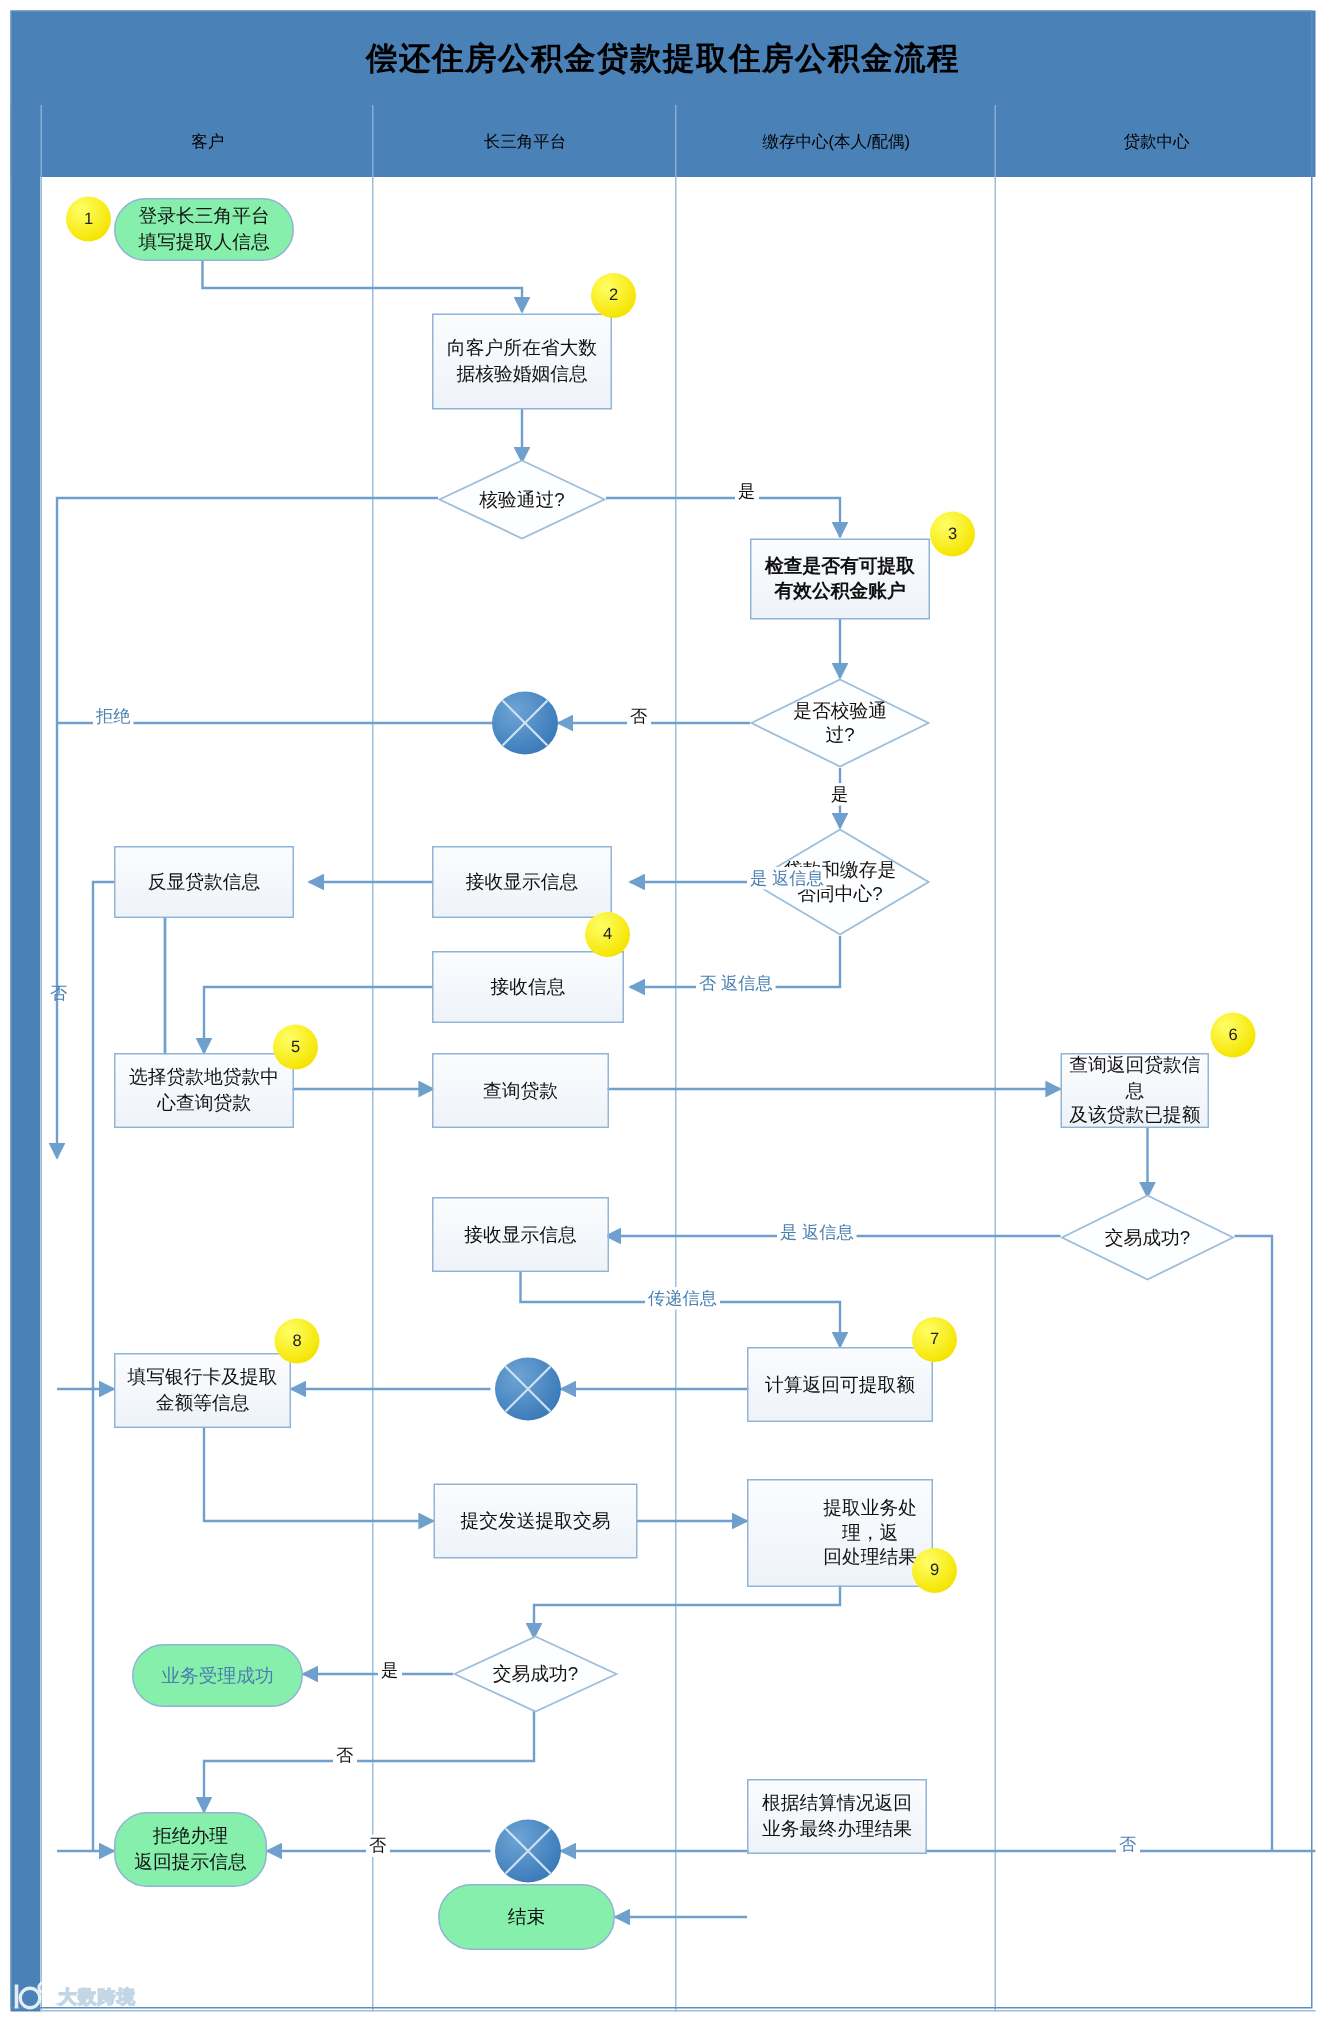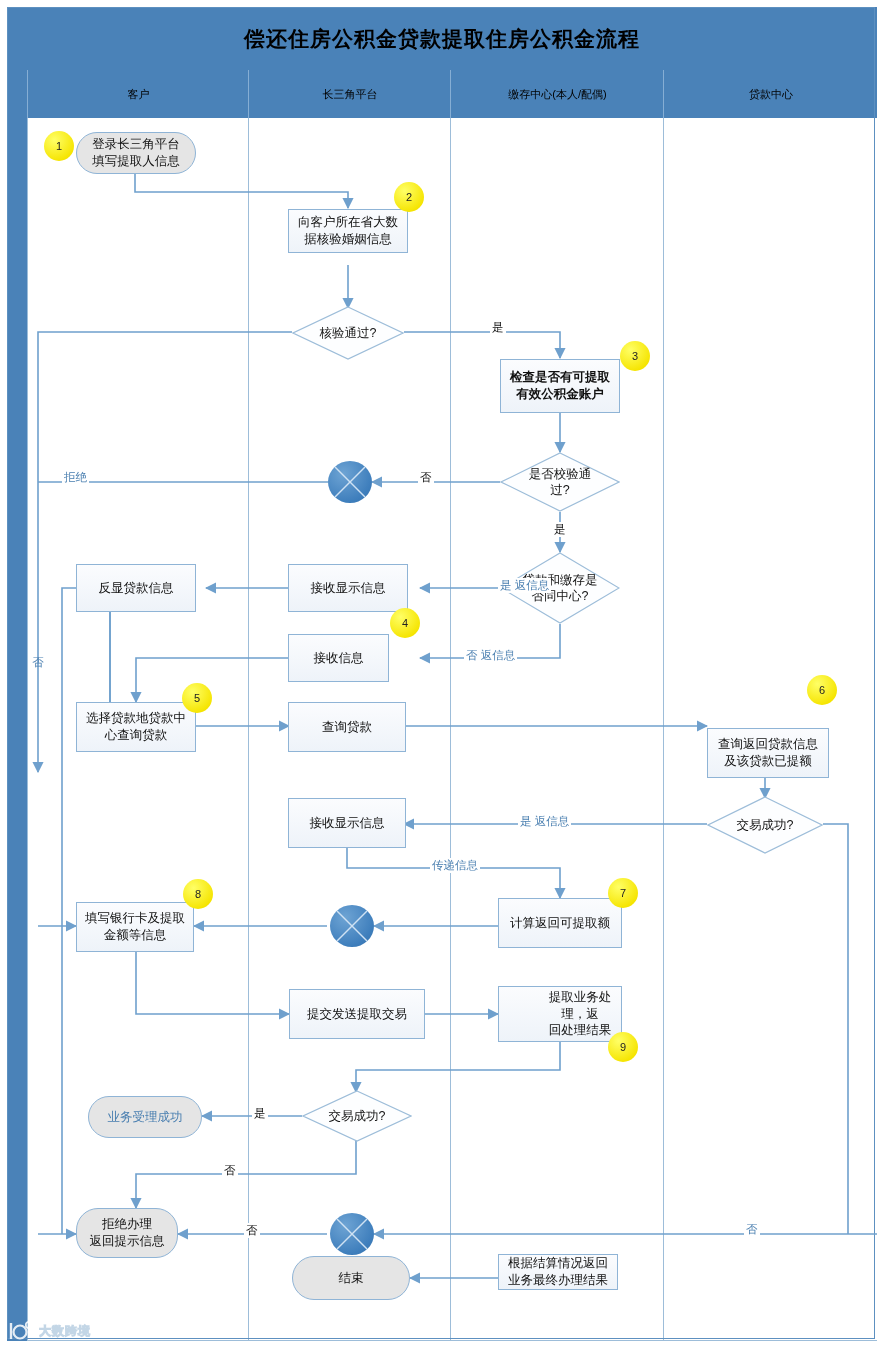--- a/index.html
+++ b/index.html
@@ -57,21 +57,21 @@
   .node{
     position:absolute;box-sizing:border-box;
     display:flex;align-items:center;justify-content:center;
     text-align:center;font-size:12.5px;color:#111;line-height:1.35;
   }
   .proc{
     background:linear-gradient(180deg,#fbfcfe 0%,#eef3f9 100%);
     border:1px solid #8fb4d6;
   }
   .term{
-    background:#e5e5e5;border:1px solid #8fb4d6;border-radius:22px;
+    background:#86efac;border:1px solid #8fb4d6;border-radius:22px;
     color:#4a7fb0;
   }
   .term.dark{color:#111;}
   .diamond-wrap{position:absolute;}
   .diamond-lbl{
     position:absolute;left:0;top:0;width:100%;height:100%;
     display:flex;align-items:center;justify-content:center;
     text-align:center;font-size:12.5px;color:#111;line-height:1.3;
   }
   .cross{
@@ -200,21 +200,21 @@
 
       <path d="M76,588 L62,588 L62,1234"></path>
     </g>
   </svg>
 
   <div class="node term dark" style="left:76px;top:132px;width:120px;height:42px;">
     <span>登录长三角平台<br>填写提取人信息</span>
   </div>
   <div class="badge" style="left:44px;top:131px;">1</div>
 
-  <div class="node proc" style="left:288px;top:209px;width:120px;height:44px;">
+  <div class="node proc" style="left:288px;top:209px;width:120px;height:64px;">
     <span>向客户所在省大数<br>据核验婚姻信息</span>
   </div>
   <div class="badge" style="left:394px;top:182px;">2</div>
 
   <div class="diamond-wrap" style="left:292px;top:306px;width:112px;height:54px;">
     <svg width="112" height="54" viewBox="0 0 112 54">
         <polygon points="56,1 111,27 56,53 1,27" fill="#fdfeff" stroke="#9dbdd9" stroke-width="1.2"></polygon>
       </svg>
     <div class="diamond-lbl">核验通过?</div>
   </div>
@@ -246,35 +246,35 @@
   </div>
 
   <div class="node proc" style="left:288px;top:564px;width:120px;height:48px;">
     <span>接收显示信息</span>
   </div>
 
   <div class="node proc" style="left:76px;top:564px;width:120px;height:48px;">
     <span>反显贷款信息</span>
   </div>
 
-  <div class="node proc" style="left:288px;top:634px;width:101px;height:48px;">
+  <div class="node proc" style="left:288px;top:634px;width:128px;height:48px;">
     <span>接收信息</span>
   </div>
   <div class="badge" style="left:390px;top:608px;">4</div>
 
   <div class="node proc" style="left:76px;top:702px;width:120px;height:50px;">
     <span>选择贷款地贷款中<br>心查询贷款</span>
   </div>
   <div class="badge" style="left:182px;top:683px;">5</div>
 
   <div class="node proc" style="left:288px;top:702px;width:118px;height:50px;">
     <span>查询贷款</span>
   </div>
 
-  <div class="node proc" style="left:707px;top:728px;width:122px;height:50px;">
+  <div class="node proc" style="left:707px;top:702px;width:99px;height:50px;">
     <span>查询返回贷款信息<br>及该贷款已提额</span>
   </div>
   <div class="badge" style="left:807px;top:675px;">6</div>
 
   <div class="diamond-wrap" style="left:707px;top:796px;width:116px;height:58px;">
     <svg width="116" height="58" viewBox="0 0 116 58">
         <polygon points="58,1 115,29 58,57 1,29" fill="#fdfeff" stroke="#9dbdd9" stroke-width="1.2"></polygon>
       </svg>
     <div class="diamond-lbl">交易成功?</div>
   </div>
@@ -297,21 +297,21 @@
 
   <div class="node proc" style="left:76px;top:902px;width:118px;height:50px;justify-content:center;">
     <span>填写银行卡及提取<br>金额等信息</span>
   </div>
   <div class="badge" style="left:183px;top:879px;">8</div>
 
   <div class="node proc" style="left:289px;top:989px;width:136px;height:50px;">
     <span>提交发送提取交易</span>
   </div>
 
-  <div class="node proc" style="left:498px;top:986px;width:124px;height:56px;padding-left:40px;">
+  <div class="node proc" style="left:498px;top:986px;width:124px;height:72px;padding-left:40px;">
     <span>提取业务处理，返<br>回处理结果</span>
   </div>
   <div class="badge" style="left:608px;top:1032px;">9</div>
 
   <div class="diamond-wrap" style="left:302px;top:1090px;width:110px;height:52px;">
     <svg width="110" height="52" viewBox="0 0 110 52">
         <polygon points="55,1 109,26 55,51 1,26" fill="#fdfeff" stroke="#9dbdd9" stroke-width="1.2"></polygon>
       </svg>
     <div class="diamond-lbl">交易成功?</div>
   </div>
@@ -328,21 +328,21 @@
     <svg width="44" height="42" viewBox="0 0 44 42">
         <line x1="7" y1="6" x2="37" y2="36" stroke="#cfe2f3" stroke-width="1.5"></line>
         <line x1="37" y1="6" x2="7" y2="36" stroke="#cfe2f3" stroke-width="1.5"></line>
       </svg>
   </div>
 
   <div class="node term dark" style="left:292px;top:1256px;width:118px;height:44px;">
     <span>结束</span>
   </div>
 
-  <div class="node proc" style="left:498px;top:1254px;width:120px;height:36px;">
+  <div class="node proc" style="left:498px;top:1186px;width:120px;height:50px;">
     <span>根据结算情况返回<br>业务最终办理结果</span>
   </div>
 
   <div class="wlbl blk" style="left:490px;top:320px;">是</div>
   <div class="wlbl blk" style="left:418px;top:470px;">否</div>
   <div class="wlbl" style="left:62px;top:470px;">拒绝</div>
   <div class="wlbl blk" style="left:552px;top:522px;">是</div>
   <div class="wlbl" style="left:498px;top:578px;">是 返信息</div>
   <div class="wlbl" style="left:464px;top:648px;">否 返信息</div>
   <div class="wlbl vert" style="left:28px;top:648px;">否</div>

